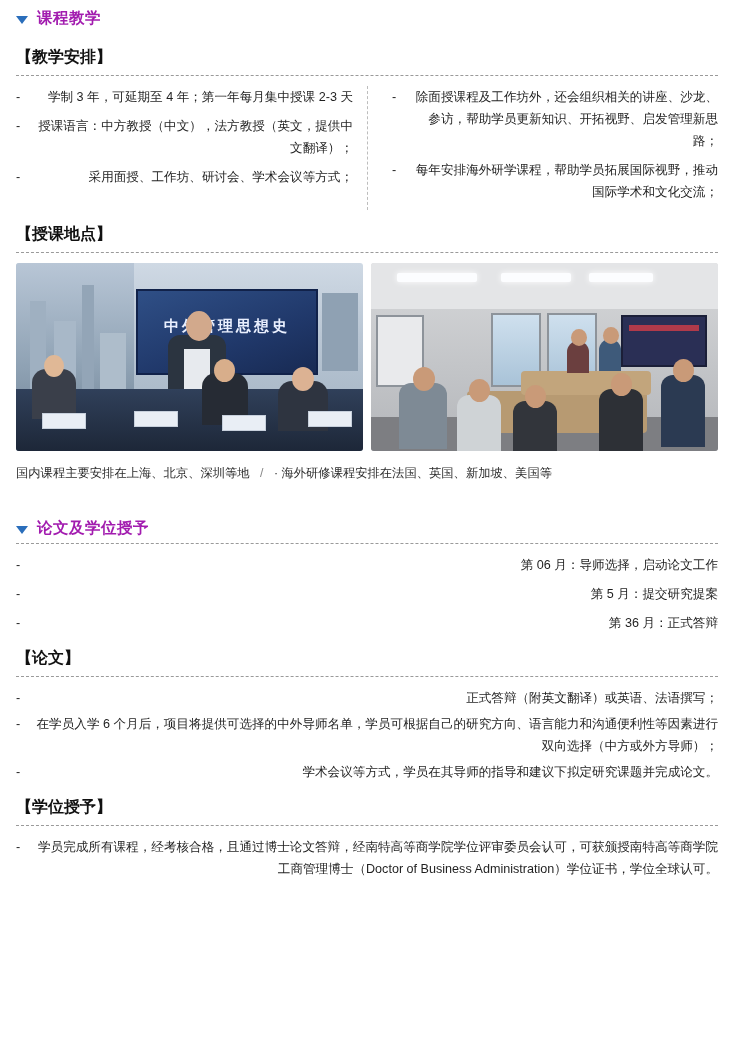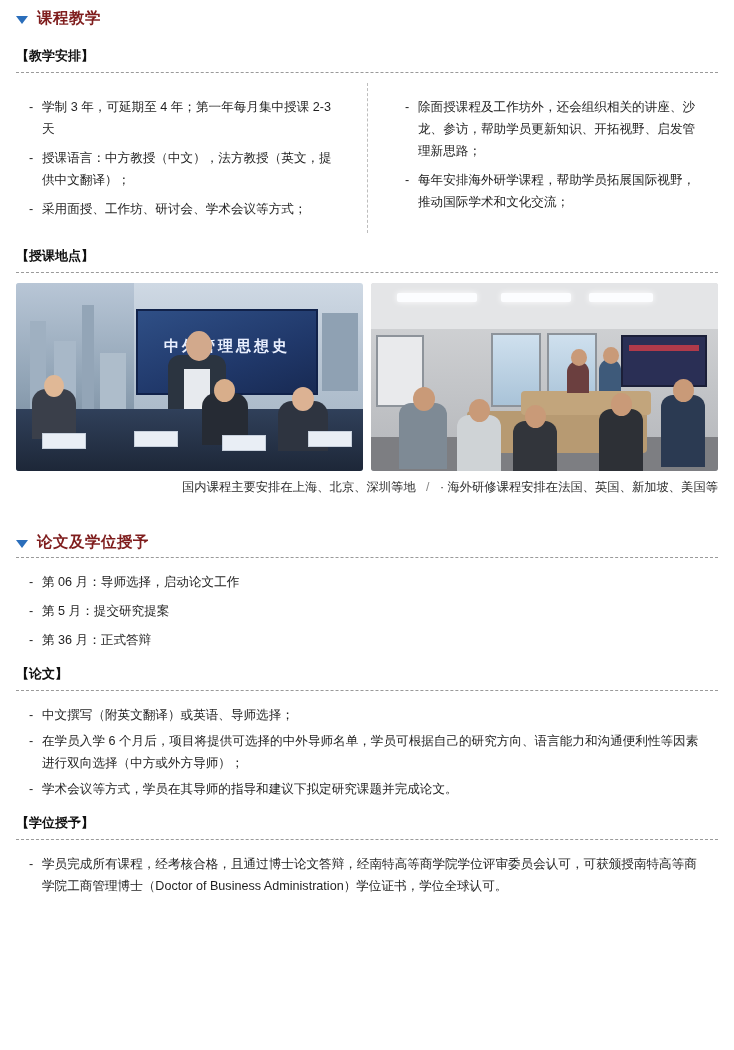--- a/index.html
+++ b/index.html
@@ -28,27 +28,27 @@
   .tri {
     width: 0; height: 0;
     border-left: 6px solid transparent;
     border-right: 6px solid transparent;
     border-top: 8px solid #2a6ebb;
     margin-top: 2px;
   }
   .section-title {
     font-size: 15.5px;
     font-weight: bold;
-    color: #7f1d1d;
+    color: #a21caf;
     letter-spacing: .5px;
   }
 
   
   .sub-head {
-    font-size: 13px;
+    font-size: 16px;
     font-weight: bold;
     color: #111;
     margin: 14px 0 7px 0;
   }
   .dash-rule {
     border: 0;
     border-top: 1px dashed #9a9a9a;
     margin: 0 0 10px 0;
     height: 0;
   }
@@ -62,21 +62,21 @@
     flex: 1 1 50%;
     padding-right: 14px;
   }
   .col.right {
     padding-right: 0;
     padding-left: 24px;
     border-left: 1px dashed #bdbdbd;
   }
   .bullet-list {
     list-style: none;
-    margin: 13px; padding: 0;
+    margin: 0; padding: 0; text-align: right;
   }
   .bullet-list li {
     position: relative;
     padding-left: 13px;
     margin-bottom: 7px;
     font-size: 12.6px;
     line-height: 1.75;
     color: #1f1f1f;
   }
   .bullet-list li::before {
@@ -93,24 +93,24 @@
     margin-top: 2px;
   }
   .photo {
     width: 349px;
     height: 188px;
     border-radius: 3px;
     overflow: hidden;
     position: relative;
   }
   .caption {
-    text-align: right;
+    text-align: left;
     font-size: 12.3px;
     color: #2b2b2b;
-    margin-top: 8px;
+    margin-top: 14px;
     margin-bottom: 6px;
   }
   .caption .sep { color: #888; padding: 0 7px; }
 
   
   .para-list li { margin-bottom: 4px; }
 
   .spacer-lg { height: 22px; }
 
   
@@ -257,21 +257,21 @@
   <hr class="dash-rule">
   <ul class="bullet-list">
     <li>第 06 月：导师选择，启动论文工作</li>
     <li>第 5 月：提交研究提案</li>
     <li>第 36 月：正式答辩</li>
   </ul>
 
   <div class="sub-head">【论文】</div>
   <hr class="dash-rule">
   <ul class="bullet-list para-list">
-    <li>中文撰写（附英文翻译）或英语、导师选择；</li>
+    <li>正式答辩（附英文翻译）或英语、法语撰写；</li>
     <li>在学员入学 6 个月后，项目将提供可选择的中外导师名单，学员可根据自己的研究方向、语言能力和沟通便利性等因素进行双向选择（中方或外方导师）；</li>
     <li>学术会议等方式，学员在其导师的指导和建议下拟定研究课题并完成论文。</li>
   </ul>
 
   <div class="sub-head">【学位授予】</div>
   <hr class="dash-rule">
   <ul class="bullet-list para-list">
     <li>学员完成所有课程，经考核合格，且通过博士论文答辩，经南特高等商学院学位评审委员会认可，可获颁授南特高等商学院工商管理博士（Doctor of Business Administration）学位证书，学位全球认可。</li>
   </ul>
 

